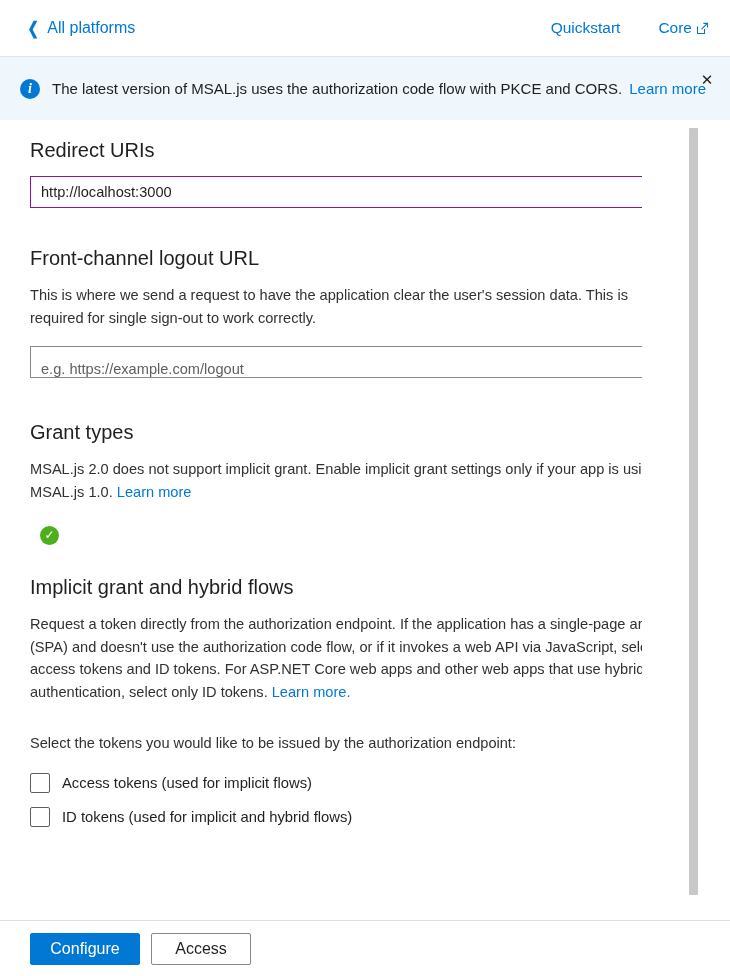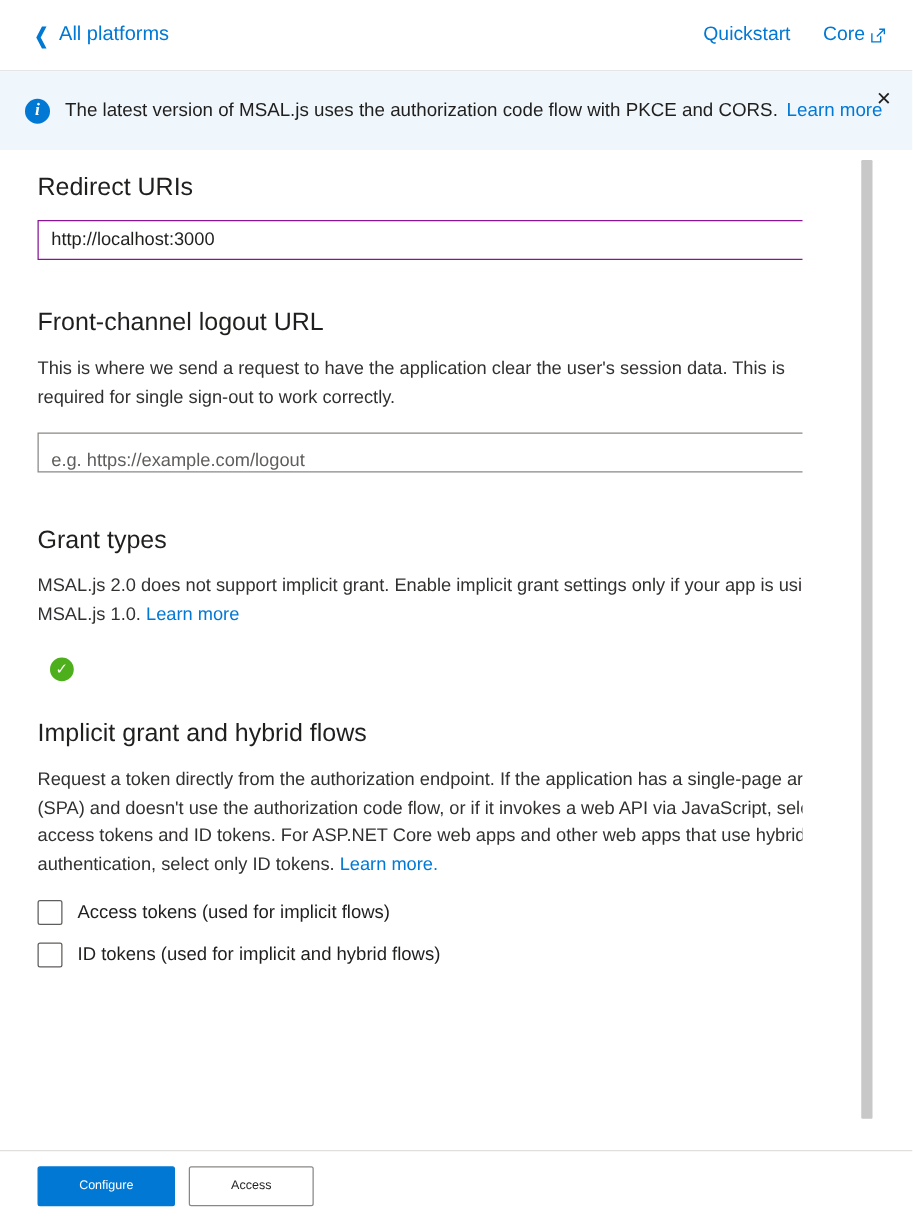--- a/index.html
+++ b/index.html
@@ -45,20 +45,21 @@
     gap: 26px;
   }
   .top-link {
     color: #0078d4;
     font-size: 15.5px;
     cursor: pointer;
     display: flex;
     align-items: center;
     gap: 4px;
     line-height: 1;
+    margin-left: 12px;
   }
   .ext-icon { display: inline-block; width: 13px; height: 13px; }
 
   
   .banner {
     background: #eff6fc;
     height: 63px;
     display: flex;
     align-items: center;
     padding: 0 13px 0 20px;
@@ -230,21 +231,21 @@
     border-top: 1px solid #e1dfdd;
     background: #fff;
     display: flex;
     align-items: center;
     padding-left: 30px;
     gap: 11px;
   }
   .btn {
     height: 32px;
     min-width: 110px;
-    font-size: 10px;
+    font-size: 16px;
     display: flex;
     align-items: center;
     justify-content: center;
     cursor: pointer;
     border-radius: 2px;
     font-family: "Liberation Sans", sans-serif;
   }
   .btn-primary {
     background: #0078d4;
     color: #fff;
@@ -307,20 +308,21 @@
       </div>
 
       <h2 class="section-title" style="margin-top:42px;">Grant types</h2>
       <p class="desc" style="margin-bottom:0;"><span>MSAL.js 2.0 does not support implicit grant. Enable implicit grant settings only if your app is using MSAL.js 1.0. </span><a class="inline-link">Learn more</a></p>
       <div class="status-row">
         <div class="status-icon">✓</div>
       </div>
 
       <h2 class="section-title" style="margin-top:30px;">Implicit grant and hybrid flows</h2>
       <p class="desc" style="max-width:676px;"><span>Request a token directly from the authorization endpoint. If the application has a single-page architecture (SPA) and doesn't use the authorization code flow, or if it invokes a web API via JavaScript, select both access tokens and ID tokens. For ASP.NET Core web apps and other web apps that use hybrid authentication, select only ID tokens. </span><a class="inline-link">Learn more.</a></p>
+      <p class="desc" style="margin-top:28px;margin-bottom:18px;">Select the tokens you would like to be issued by the authorization endpoint:</p>
 
       <div class="checkbox-row">
         <div class="checkbox-box"></div>
         <div class="checkbox-label">Access tokens (used for implicit flows)</div>
       </div>
       <div class="checkbox-row">
         <div class="checkbox-box"></div>
         <div class="checkbox-label">ID tokens (used for implicit and hybrid flows)</div>
       </div>
 

